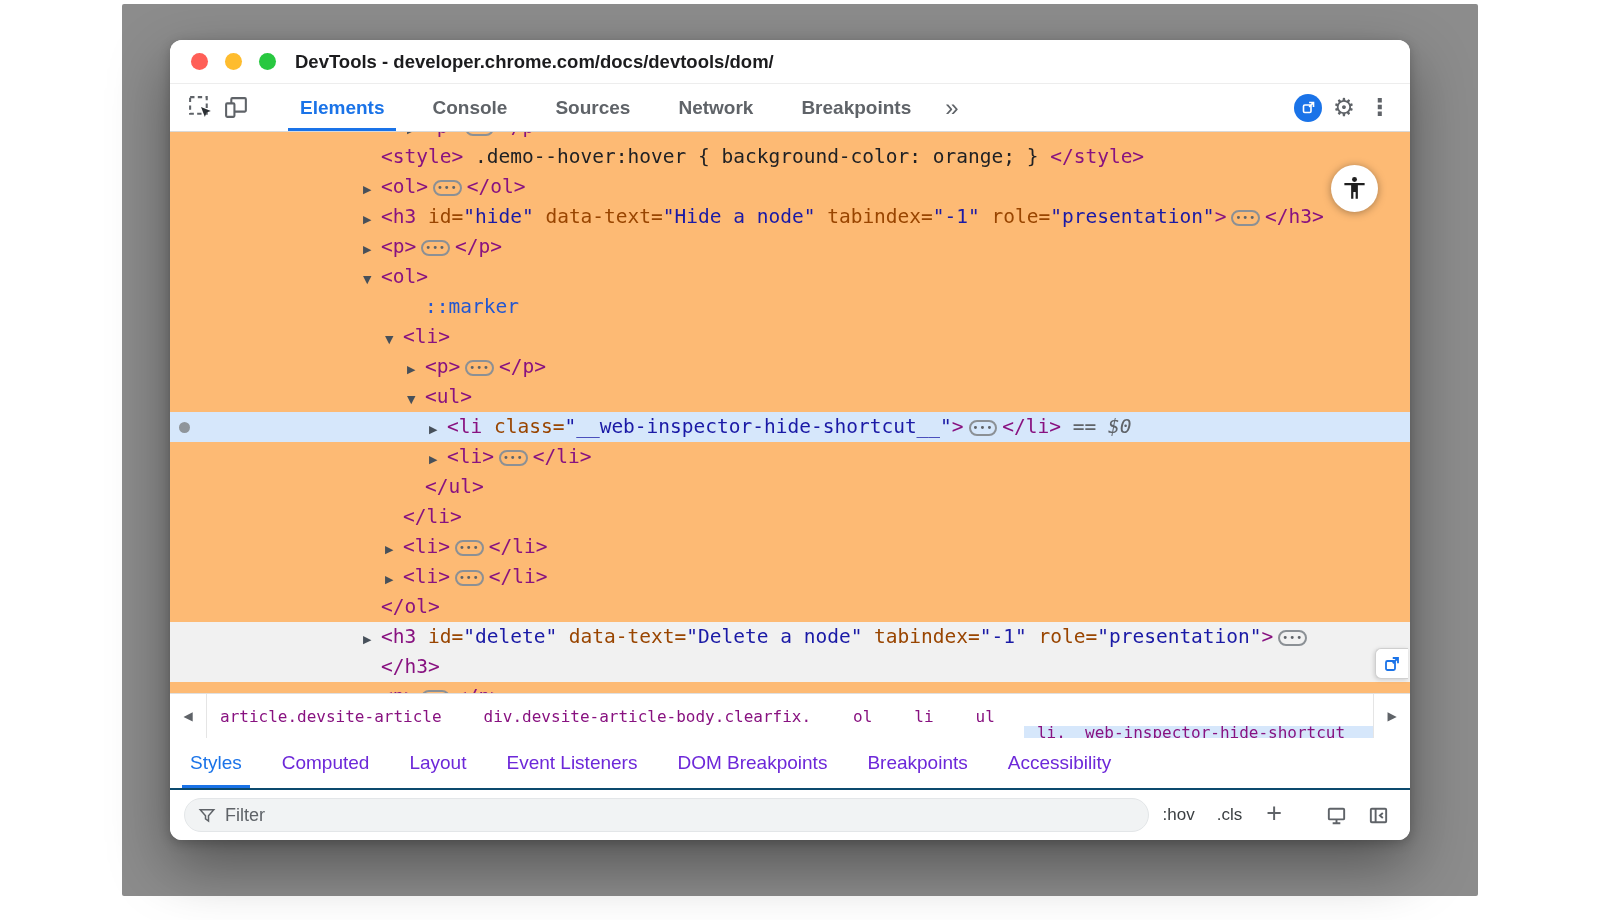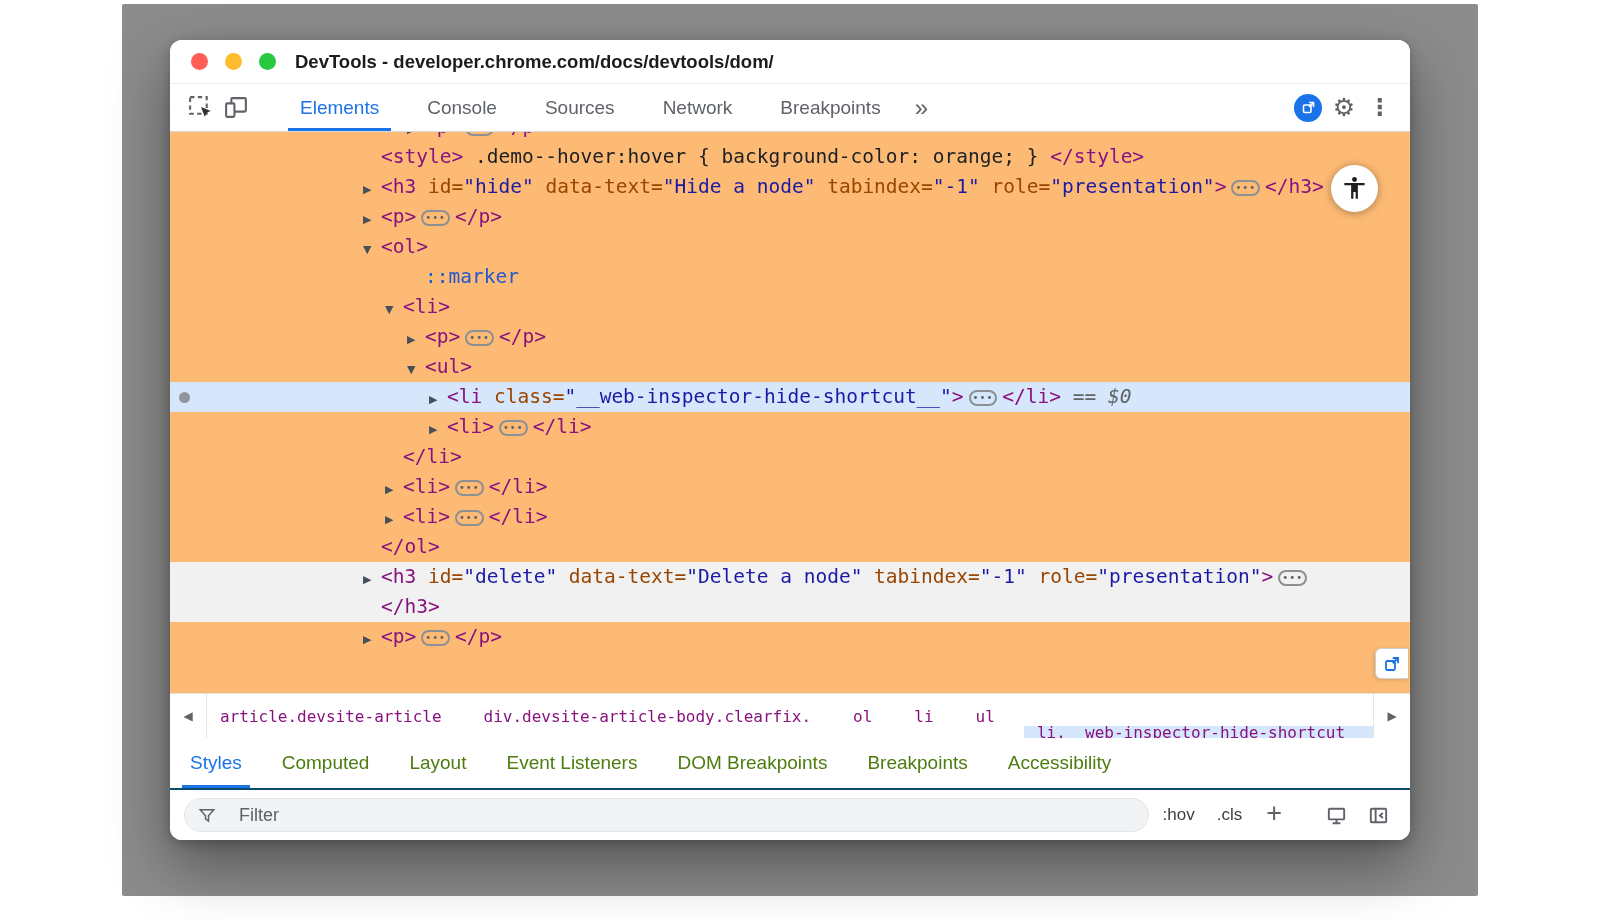--- a/index.html
+++ b/index.html
@@ -20,21 +20,21 @@
   .lights { display:flex; gap:17px; }
   .light { width:17px; height:17px; border-radius:50%; display:inline-block; }
   .light.red { background:#ff5f57; } .light.yellow { background:#febc2e; } .light.green { background:#28c840; }
   .title { margin-left:19px; font-weight:bold; font-size:18.5px; color:#1c1c1e; }
 
   
   .toolbar { height:48px; flex:none; display:flex; align-items:center;
              padding:0 12px; border-bottom:1px solid #d9d9d9; background:#fff; }
   button { background:none; border:none; cursor:default; }
   .icon-btn { width:36px; height:36px; display:flex; align-items:center; justify-content:center; color:#5f6368; flex:none; }
-  .tabs { display:flex; height:100%; margin-left:22px; }
+  .tabs { display:flex; height:100%; margin-left:22px;font-weight:bold; }
   .tab { height:100%; display:flex; align-items:center; padding:0 24px;
          font-size:19px; color:#5f6368; position:relative; white-space:nowrap; }
   .tab.active { color:#1a73e8; }
   .tab.active::after { content:""; position:absolute; left:12px; right:12px; bottom:0;
                        height:3px; background:#1a73e8; }
   .more-tabs { font-size:24px; color:#5f6368; padding:0 10px; letter-spacing:-1px; }
   .spacer { flex:1; }
   .badge-circle { width:28px; height:28px; border-radius:50%; background:#1a73e8;
                   display:flex; align-items:center; justify-content:center; }
   .glyph { font-family:"DejaVu Sans", sans-serif; font-size:25px; line-height:1; color:#5f6368; }
@@ -78,30 +78,30 @@
                font-family:"DejaVu Sans", sans-serif; font-size:12px; color:#5f6368; }
   .crumb-nav.left { border-right:1px solid #e5e5e5; }
   .crumb-nav.right { border-left:1px solid #e5e5e5; }
   .crumb-list { flex:1; display:flex; overflow:hidden;gap:16px; }
   .crumb { display:flex; align-items:center; padding:0 13px; color:#881280; white-space:nowrap; }
   .crumb.selected { background:#d6e7fb; flex:1;margin-top:32px; }
 
   
   .side-tabs { height:52px; flex:none; display:flex; border-bottom:2px solid #0c4a6e; background:#fff; }
   .side-tab { display:flex; align-items:center; padding:0 20px; font-size:19px;
-              color:#4d7c0f; position:relative; white-space:nowrap; }
+              color:#6d28d9; position:relative; white-space:nowrap; }
   .side-tab.active { color:#1a73e8; }
   .side-tab.active::after { content:""; position:absolute; left:12px; right:12px; bottom:0;
                             height:3px; background:#1a73e8; }
 
   
   .filter-bar { height:50px; flex:none; display:flex; align-items:center;
                 padding:0 14px; gap:6px; background:#fff; }
   .filter-input { flex:1; height:34px; background:#f1f3f4; border:1px solid #e3e6e8;
-                  border-radius:17px; display:flex; align-items:center; padding:0 13px; gap:23px; }
+                  border-radius:17px; display:flex; align-items:center; padding:0 13px; gap:9px; }
   .filter-input input { flex:1; background:transparent; border:none; outline:none;
                         font-size:18px; color:#202124; font-family:"Liberation Sans", sans-serif; }
   .filter-input input::placeholder { color:#5f6368; }
   .sp-btn { font-size:17px; color:#3c4043; padding:0 8px; font-family:"Liberation Sans", sans-serif; white-space:nowrap; }
   .sp-btn.plus { font-size:27px; color:#5f6368; margin-top:-3px; padding:0 10px; }
   .gap-l { margin-left:20px; }
 </style>
 </head>
 <body>
 
@@ -153,29 +153,31 @@
     </button>
     <button class="icon-btn">
       <span class="glyph dots">⋮</span>
     </button>
   </div>
 
   <div class="dom-area">
     <div class="dom-scroll">
         <div class="row" style="padding-left: 237px;"><span class="arrow">▶</span><span class="tk-t">&lt;p&gt;</span><span class="tk-e">•••</span><span class="tk-t">&lt;/p&gt;</span></div>
         <div class="row" style="padding-left: 193px;"><span class="arrow"></span><span class="tk-t">&lt;style&gt;</span><span class="tk-x"> .demo--hover:hover { background-color: orange; } </span><span class="tk-t">&lt;/style&gt;</span></div>
+        <div class="row" style="padding-left: 193px;"><span class="arrow">▶</span><span class="tk-t">&lt;ol&gt;</span><span class="tk-e">•••</span><span class="tk-t">&lt;/ol&gt;</span></div>
         <div class="row" style="padding-left: 193px;"><span class="arrow">▶</span><span class="tk-t">&lt;h3</span><span class="tk-a"> id=</span><span class="tk-v">"hide"</span><span class="tk-a"> data-text=</span><span class="tk-v">"Hide a node"</span><span class="tk-a"> tabindex=</span><span class="tk-v">"-1"</span><span class="tk-a"> role=</span><span class="tk-v">"presentation"</span><span class="tk-t">&gt;</span><span class="tk-e">•••</span><span class="tk-t">&lt;/h3&gt;</span></div>
         <div class="row" style="padding-left: 193px;"><span class="arrow">▶</span><span class="tk-t">&lt;p&gt;</span><span class="tk-e">•••</span><span class="tk-t">&lt;/p&gt;</span></div>
         <div class="row" style="padding-left: 193px;"><span class="arrow">▼</span><span class="tk-t">&lt;ol&gt;</span></div>
         <div class="row" style="padding-left: 237px;"><span class="arrow"></span><span class="tk-p">::marker</span></div>
         <div class="row" style="padding-left: 215px;"><span class="arrow">▼</span><span class="tk-t">&lt;li&gt;</span></div>
         <div class="row" style="padding-left: 237px;"><span class="arrow">▶</span><span class="tk-t">&lt;p&gt;</span><span class="tk-e">•••</span><span class="tk-t">&lt;/p&gt;</span></div>
         <div class="row" style="padding-left: 237px;"><span class="arrow">▼</span><span class="tk-t">&lt;ul&gt;</span></div>
         <div class="row sel" style="padding-left: 259px;"><span class="gutter-dot"></span><span class="arrow">▶</span><span class="tk-t">&lt;li</span><span class="tk-a"> class=</span><span class="tk-v">"__web-inspector-hide-shortcut__"</span><span class="tk-t">&gt;</span><span class="tk-e">•••</span><span class="tk-t">&lt;/li&gt;</span><span class="tk-q"> == </span><span class="tk-i">$0</span></div>
         <div class="row" style="padding-left: 259px;"><span class="arrow">▶</span><span class="tk-t">&lt;li&gt;</span><span class="tk-e">•••</span><span class="tk-t">&lt;/li&gt;</span></div>
+        <div class="row" style="padding-left: 237px;"><span class="arrow"></span><span class="tk-t">&lt;/ul&gt;</span></div>
         <div class="row" style="padding-left: 215px;"><span class="arrow"></span><span class="tk-t">&lt;/li&gt;</span></div>
         <div class="row" style="padding-left: 215px;"><span class="arrow">▶</span><span class="tk-t">&lt;li&gt;</span><span class="tk-e">•••</span><span class="tk-t">&lt;/li&gt;</span></div>
         <div class="row" style="padding-left: 215px;"><span class="arrow">▶</span><span class="tk-t">&lt;li&gt;</span><span class="tk-e">•••</span><span class="tk-t">&lt;/li&gt;</span></div>
         <div class="row" style="padding-left: 193px;"><span class="arrow"></span><span class="tk-t">&lt;/ol&gt;</span></div>
         <div class="row hov" style="padding-left: 193px;"><span class="arrow">▶</span><span class="tk-t">&lt;h3</span><span class="tk-a"> id=</span><span class="tk-v">"delete"</span><span class="tk-a"> data-text=</span><span class="tk-v">"Delete a node"</span><span class="tk-a"> tabindex=</span><span class="tk-v">"-1"</span><span class="tk-a"> role=</span><span class="tk-v">"presentation"</span><span class="tk-t">&gt;</span><span class="tk-e">•••</span></div>
         <div class="row hov" style="padding-left: 193px;"><span class="arrow"></span><span class="tk-t">&lt;/h3&gt;</span></div>
         <div class="row" style="padding-left: 193px;"><span class="arrow">▶</span><span class="tk-t">&lt;p&gt;</span><span class="tk-e">•••</span><span class="tk-t">&lt;/p&gt;</span></div>
       </div>
 
     <div class="a11y-btn">

